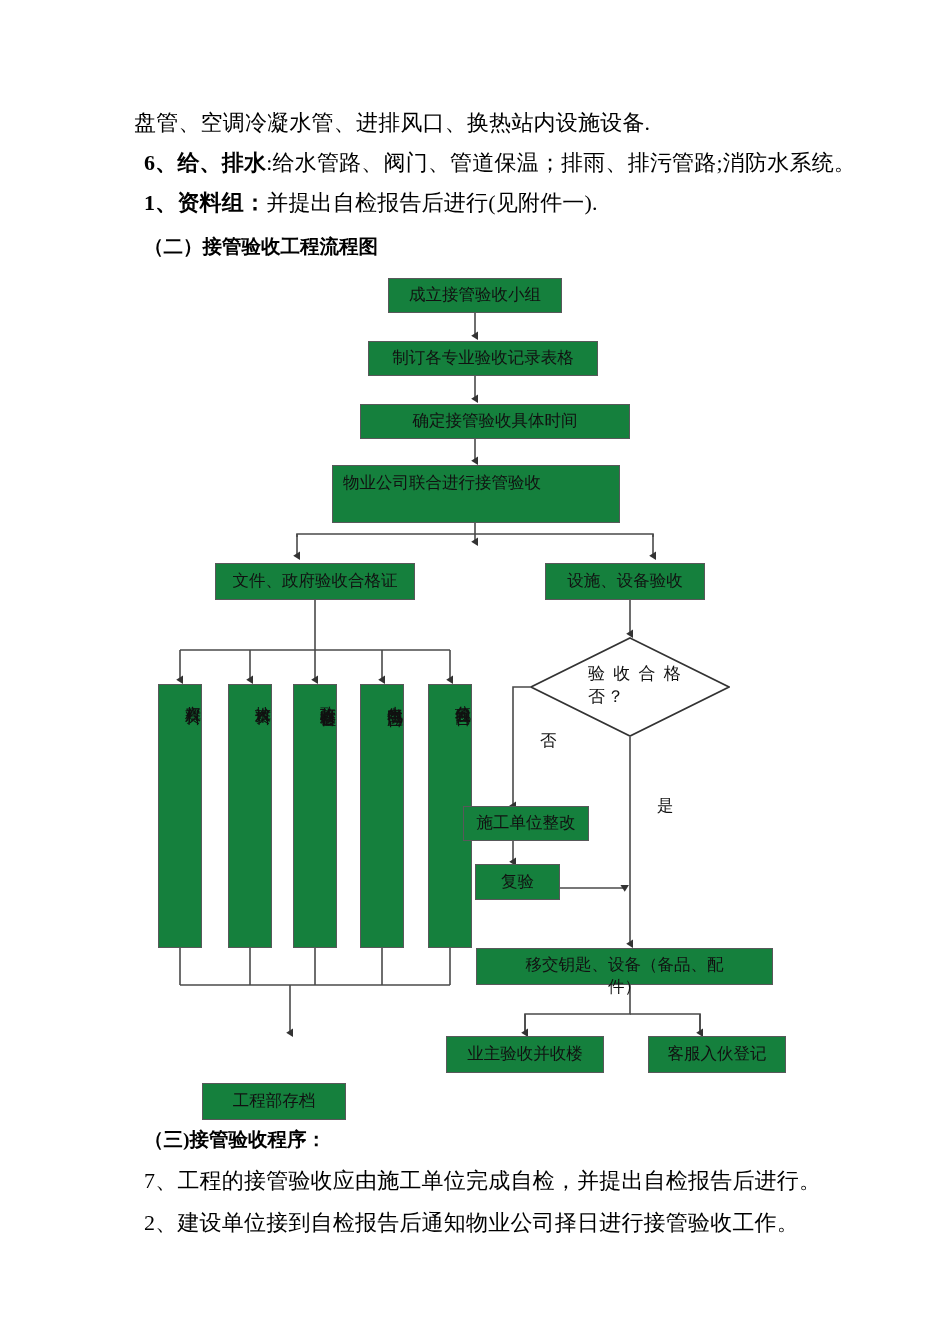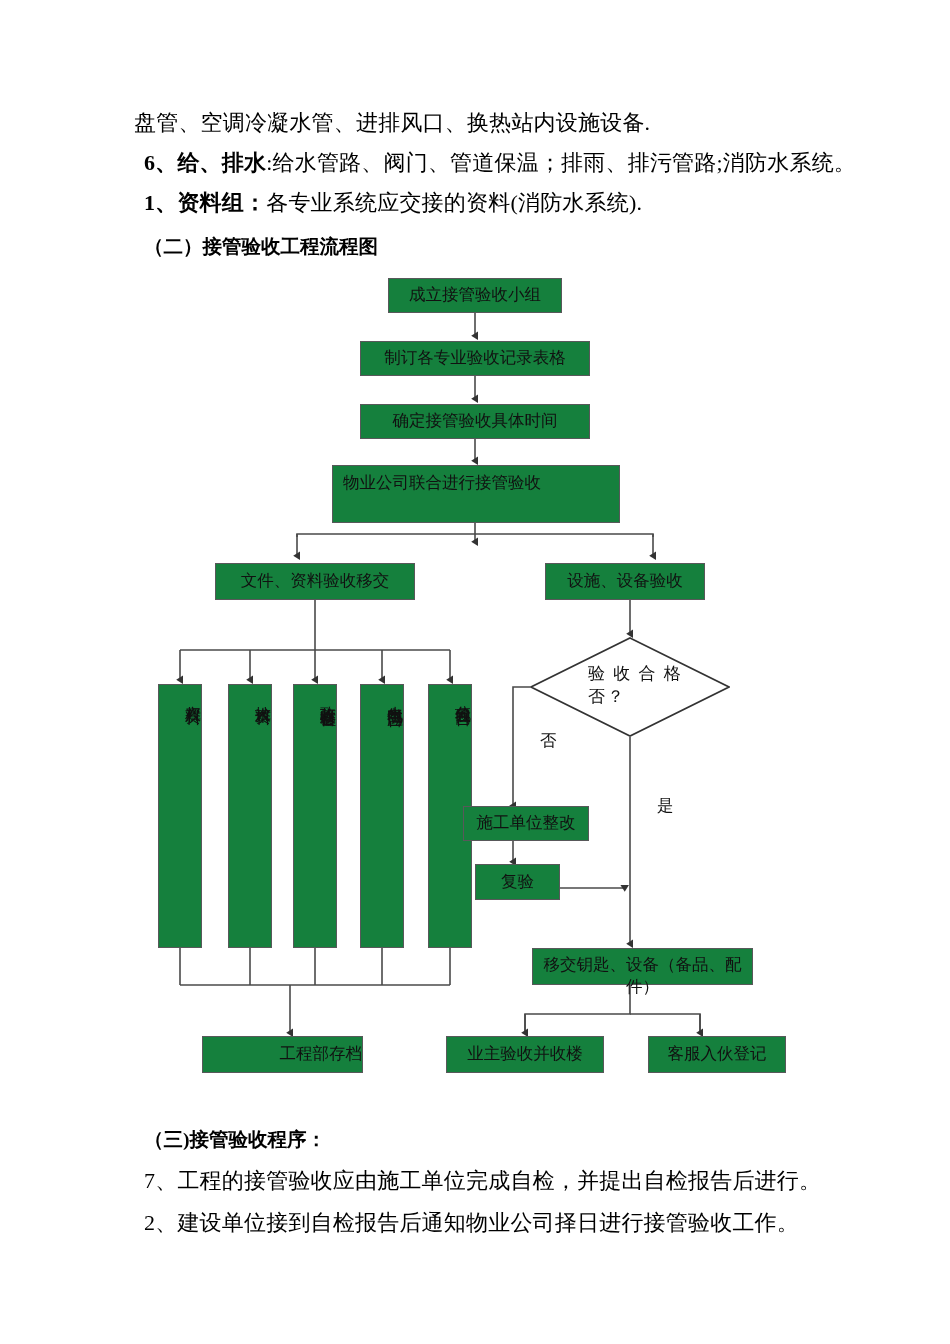--- a/index.html
+++ b/index.html
@@ -131,21 +131,21 @@
 </div>
 
 <div class="doc-text" style="top:152px;">
   <div class="para indent">
     <span class="bold">6、给、排水</span><span>:给水管路、阀门、管道保温；排雨、排污管路;消防水系统。</span>
   </div>
 </div>
 
 <div class="doc-text" style="top:192px;">
   <div class="para indent">
-    <span class="bold">1、资料组：</span><span>各专业系统应交接的资料(消防水系统).</span>
+    <span class="bold">1、资料组：</span><span>并提出自检报告后进行(见附件一).</span>
   </div>
 </div>
 
 <div class="doc-text" style="top:233px;">
   <div class="heading">（二）接管验收工程流程图</div>
 </div>
 
 <div id="flow">
 
   <svg class="wires" viewBox="0 0 950 1344">
@@ -198,36 +198,36 @@
       <line x1="525" y1="1014" x2="525" y2="1033" marker-end="url(#arrow)"></line>
       <path d="M630,1014 L700,1014 L700,1033"></path>
       <line x1="700" y1="1014" x2="700" y2="1033" marker-end="url(#arrow)"></line>
     </g>
   </svg>
 
   <div class="node" style="left:388px; top:278px; width:174px; height:35px;">
     <span>成立接管验收小组</span>
   </div>
 
-  <div class="node" style="left:360px; top:341px; width:230px; height:35px;">
+  <div class="node" style="left:368px; top:341px; width:230px; height:35px;">
     <span>制订各专业验收记录表格</span>
   </div>
 
-  <div class="node" style="left:360px; top:404px; width:230px; height:35px;">
+  <div class="node" style="left:360px; top:404px; width:270px; height:35px;">
     <span>确定接管验收具体时间</span>
   </div>
 
   <div class="node two-line" style="left:332px; top:465px; width:288px; height:58px;">
     <div>
       <div>物业公司联合进行接管验收</div>
     </div>
   </div>
 
   <div class="node" style="left:215px; top:563px; width:200px; height:37px;">
-    <span>文件、资料验收移交</span>
+    <span>文件、政府验收合格证</span>
   </div>
 
   <div class="node" style="left:545px; top:563px; width:160px; height:37px;">
     <span>设施、设备验收</span>
   </div>
 
   <div class="node vert" style="left:158px; top:684px; width:44px; height:264px;">
     <span>产权资料</span>
   </div>
 
@@ -259,28 +259,28 @@
   <div class="edge-label" style="left:657px; top:795px;">是</div>
 
   <div class="node" style="left:463px; top:806px; width:126px; height:35px;">
     <span>施工单位整改</span>
   </div>
 
   <div class="node" style="left:475px; top:864px; width:85px; height:36px;">
     <span>复验</span>
   </div>
 
-  <div class="node overflow" style="left:532px; top:948px; width:221px; height:37px;">
+  <div class="node overflow" style="left:476px; top:948px; width:297px; height:37px;">
     <div style="width:100%; text-align:center;">
       <span>移交钥匙、设备（备品、配</span>
       <span>件）</span>
     </div>
   </div>
 
-  <div class="node" style="left:202px; top:1036px; width:161px; height:37px;justify-content:flex-end;">
+  <div class="node" style="left:202px; top:1083px; width:144px; height:37px;">
     <span>工程部存档</span>
   </div>
 
   <div class="node" style="left:446px; top:1036px; width:158px; height:37px;">
     <span>业主验收并收楼</span>
   </div>
 
   <div class="node" style="left:629px; top:1036px; width:138px; height:37px;margin-left:19px;">
     <span>客服入伙登记</span>
   </div>

